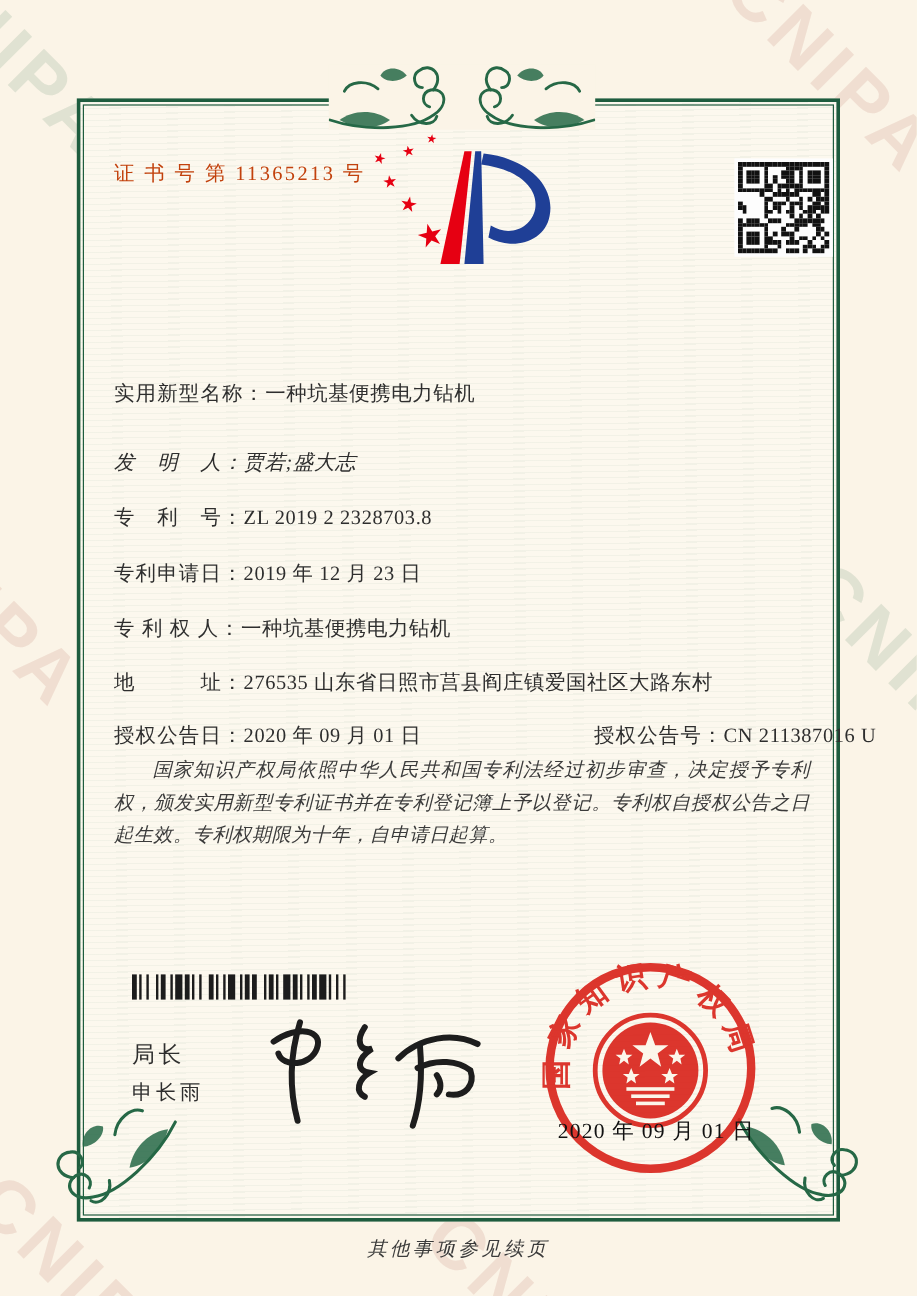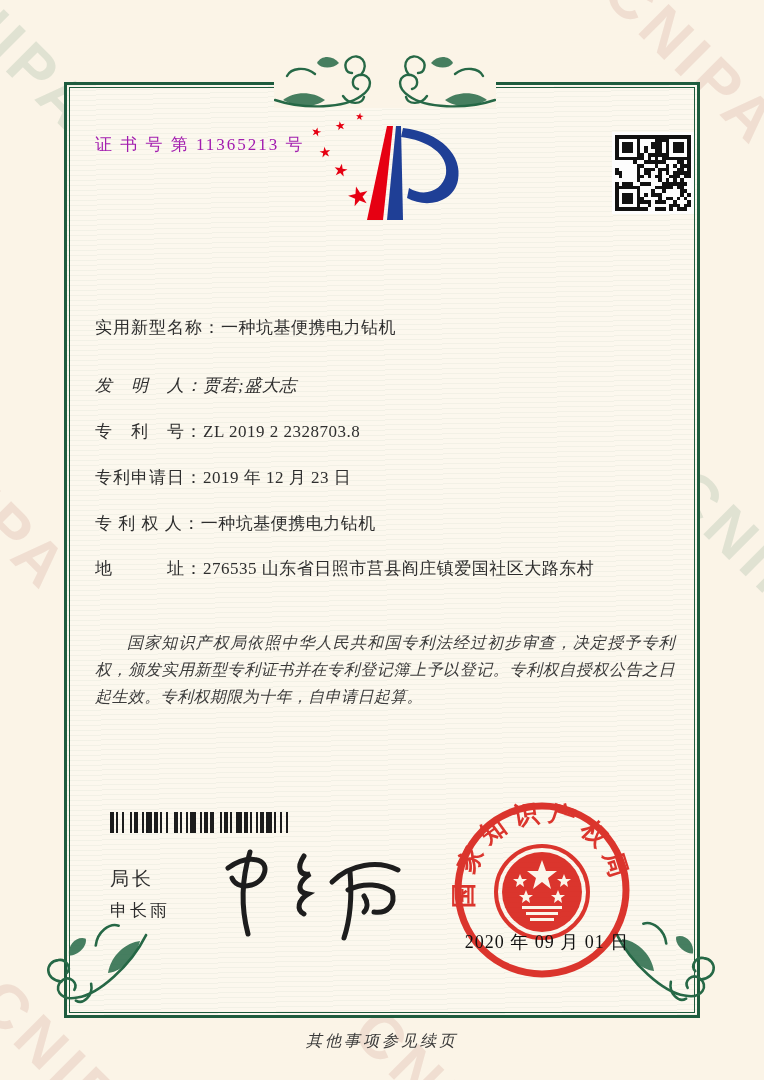--- a/index.html
+++ b/index.html
@@ -36,21 +36,21 @@
   .frame-inner{
     position:absolute;inset:2px;border:1px solid #1e5c3e;pointer-events:none;
   }
   .orn-top{position:absolute;left:274px;top:54px;width:222px;height:54px;background:#fbf4e7;display:flex;}
   .orn-top svg{width:111px;height:54px;}
   .orn-top svg.mirror{transform:scaleX(-1);}
   .orn-bl{position:absolute;left:30px;top:930px;width:120px;height:64px;transform:rotate(-45deg);}
   .orn-br{position:absolute;left:612px;top:928px;width:120px;height:64px;transform:scaleX(-1) rotate(-45deg);}
   
   .cert-no{
-    position:absolute;left:95px;top:133px;font-size:17px;color:#a21caf;letter-spacing:2px;
+    position:absolute;left:95px;top:133px;font-size:17px;color:#c2410c;letter-spacing:2px;
   }
   .qr{
     position:absolute;left:612px;top:132px;width:82px;height:82px;background:#fdfdfd;
     display:grid;grid-template-columns:repeat(21,1fr);grid-template-rows:repeat(21,1fr);
     padding:3px;box-sizing:border-box;
   }
   .qr .c{background:transparent;}
   .qr .c.on{background:#111;}
   .logo{position:absolute;left:303px;top:116px;width:172px;height:114px;}
   .logo .star{position:absolute;color:#e60012;line-height:1;}
@@ -616,20 +616,26 @@
     <span class="lab">专　利　号：</span><span>ZL 2019 2 2328703.8</span>
   </div>
   <div class="frow" style="top:466px;">
     <span class="lab">专利申请日：</span><span>2019 年 12 月 23 日</span>
   </div>
   <div class="frow" style="top:512px;">
     <span class="lab">专 利 权 人：</span><span>一种坑基便携电力钻机</span>
   </div>
   <div class="frow" style="top:557px;">
     <span class="lab">地　　　址：</span><span>276535 山东省日照市莒县阎庄镇爱国社区大路东村</span>
+  </div>
+  <div class="frow" style="top:601px;width:580px;">
+    <span class="lab">授权公告日：</span><span>2020 年 09 月 01 日</span>
+    <span class="grant2">
+      <span class="lab">授权公告号：</span><span>CN 211387016 U</span>
+    </span>
   </div>
 
   <div class="paras">
     <p>国家知识产权局依照中华人民共和国专利法经过初步审查，决定授予专利权，颁发实用新型专利证书并在专利登记簿上予以登记。专利权自授权公告之日起生效。专利权期限为十年，自申请日起算。</p>
   </div>
 
   <div class="barcode">
       <div class="bar b" style="width: 4px;"></div>
       <div class="bar" style="width: 2px;"></div>
       <div class="bar b" style="width: 2px;"></div>

